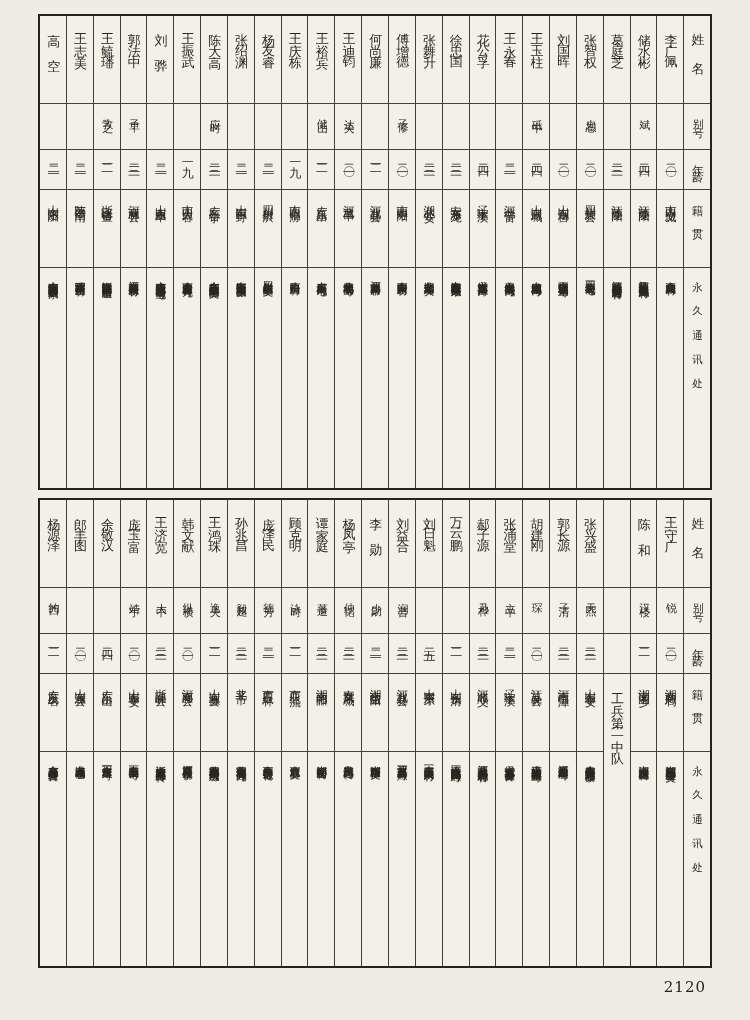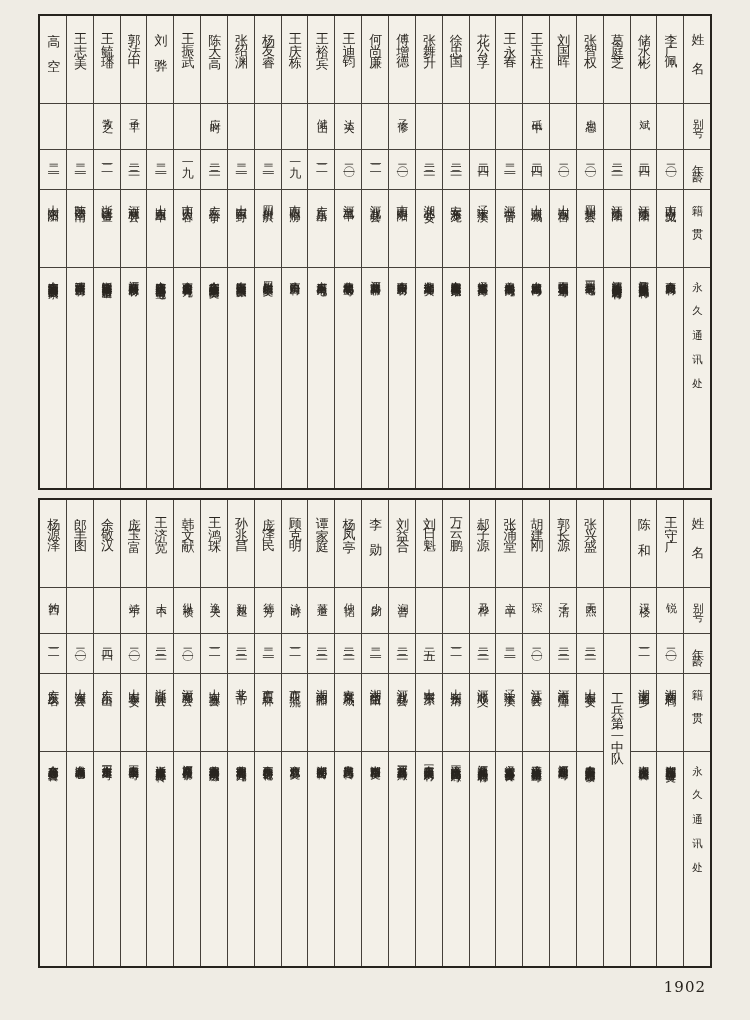--- a/index.html
+++ b/index.html
@@ -913,15 +913,15 @@
         <div class="cell c-native">
           <span class="vtext hdr-native">籍贯</span>
         </div>
         <div class="cell c-addr">
           <span class="vtext hdr-addr">永久通讯处</span>
         </div>
       </div>
     </div>
   </div>
 
-  <div class="page-number">1902</div>
+  <div class="page-number">2120</div>
 
 </div>
 
 </body></html>

